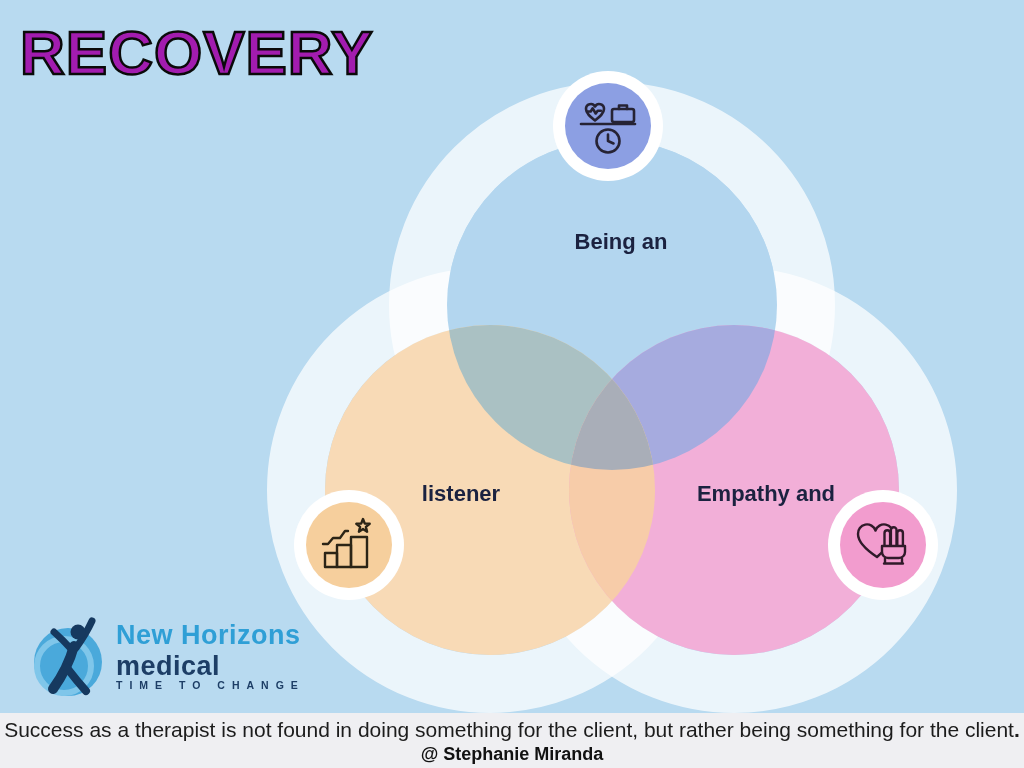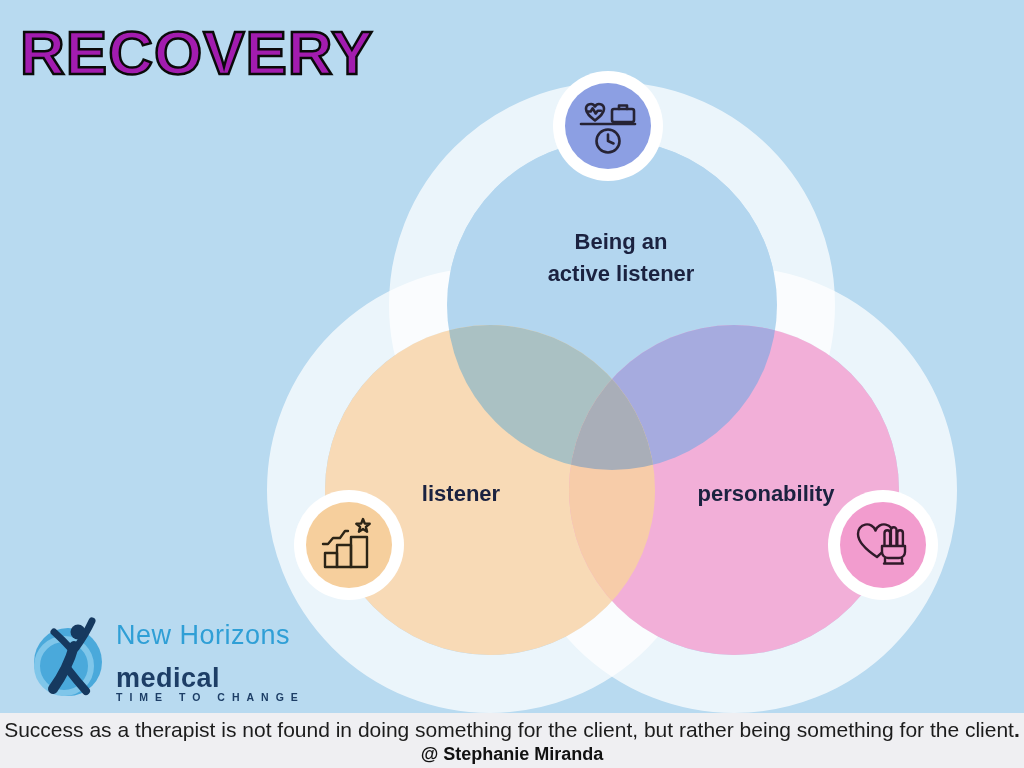--- a/index.html
+++ b/index.html
@@ -15,22 +15,22 @@
     color:#a21caf;-webkit-text-stroke:2.5px #0a0a0a;letter-spacing:1px;
   }
   .venn-label{
     position:absolute;width:300px;text-align:center;z-index:6;
     font-size:22px;line-height:32px;font-weight:600;color:#1b2240;
   }
   .label-top{left:471px;top:210px;margin-top:16px;}
   .label-left{left:311px;top:478px;}
   .label-right{left:616px;top:478px;}
   .logo-text{position:absolute;left:116px;top:622px;z-index:6;line-height:1;}
-  .brand1{font-size:27px;font-weight:normal;color:#2f9fd6;letter-spacing:0.5px;}
-  .brand2{font-size:27px;font-weight:bold;color:#1d3e66;margin-top:16px;letter-spacing:0.5px;}
+  .brand1{font-size:27px;font-weight:bold;color:#2f9fd6;letter-spacing:0.5px;}
+  .brand2{font-size:27px;font-weight:bold;color:#1d3e66;margin-top:4px;letter-spacing:0.5px;}
   .tagline{font-size:10.5px;font-weight:bold;color:#1d3e66;letter-spacing:7px;}
   .footer{
     position:absolute;left:0;top:713px;width:1024px;height:55px;z-index:8;
     background:#efeff2;text-align:center;
   }
   .quote{font-size:21px;color:#1c1c1c;margin-top:5px;}
   .quote b{font-weight:bold;}
   .attribution{font-size:18px;font-weight:bold;color:#111;margin-top:2px;}
 </style>
 </head>
@@ -118,27 +118,26 @@
     <circle cx="78" cy="632" r="7.5" fill="#16395f"></circle>
   </g>
 </svg>
 
 <div class="title">
   <div>RECOVERY</div>
 </div>
 
 <div class="venn-label label-top">
   <div>Being an</div>
-  <div>active listener</div>
 </div>
 <div class="venn-label label-left">
   <div>listener</div>
 </div>
 <div class="venn-label label-right">
-  <div>personability</div>
+  <div>Empathy and</div>
 </div>
 
 <div class="logo-text">
   <div class="brand1">New Horizons</div>
   <div class="brand2">medical</div>
   <div class="tagline">TIME TO CHANGE</div>
 </div>
 
 <div class="footer">
   <div class="quote"><span>Success as a therapist is not found in doing something for the client, but rather being something for the client</span><b>.</b></div>

